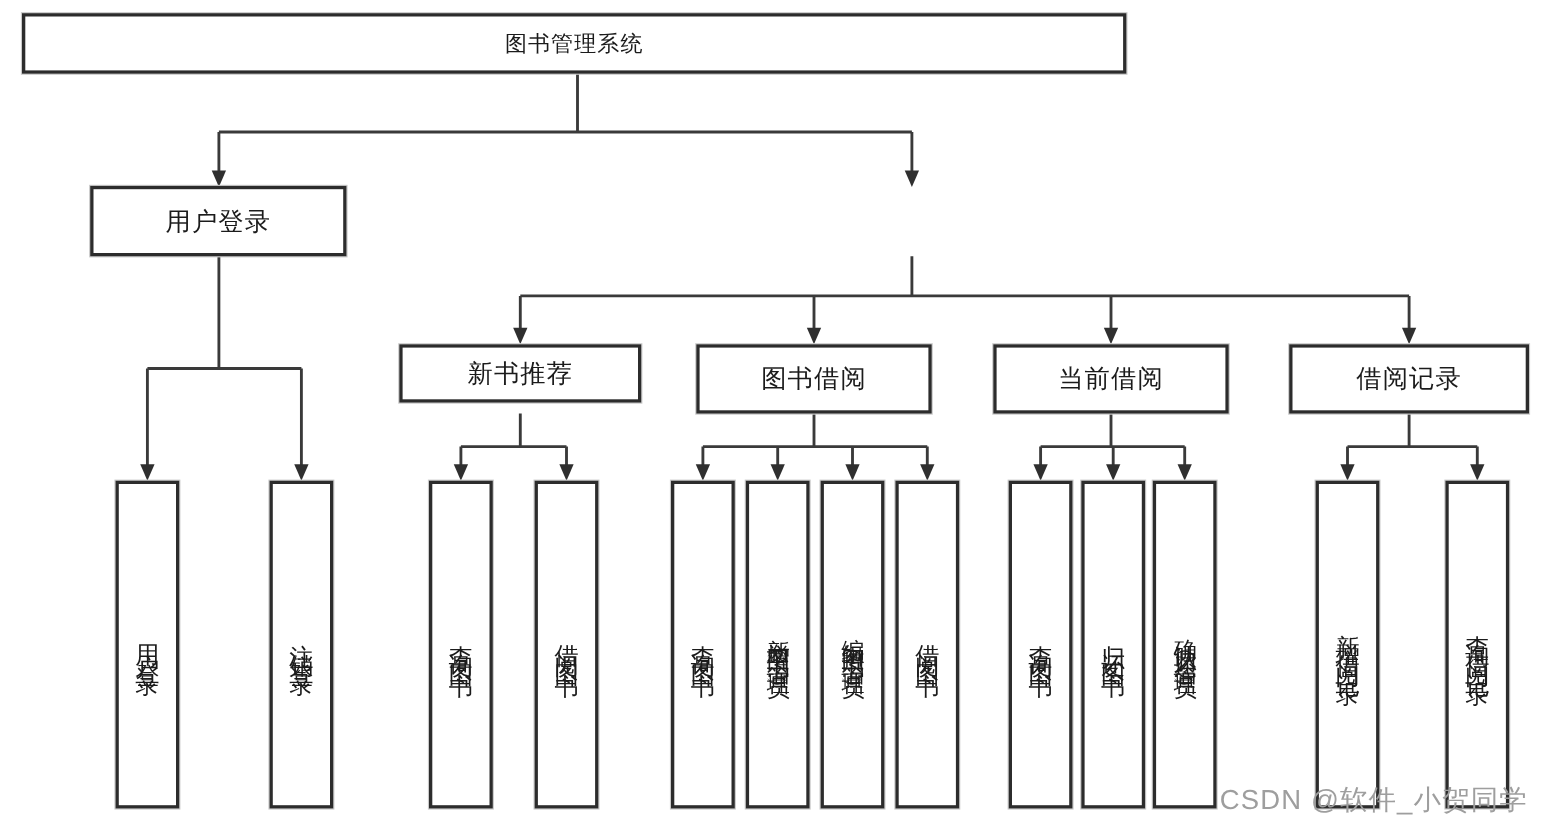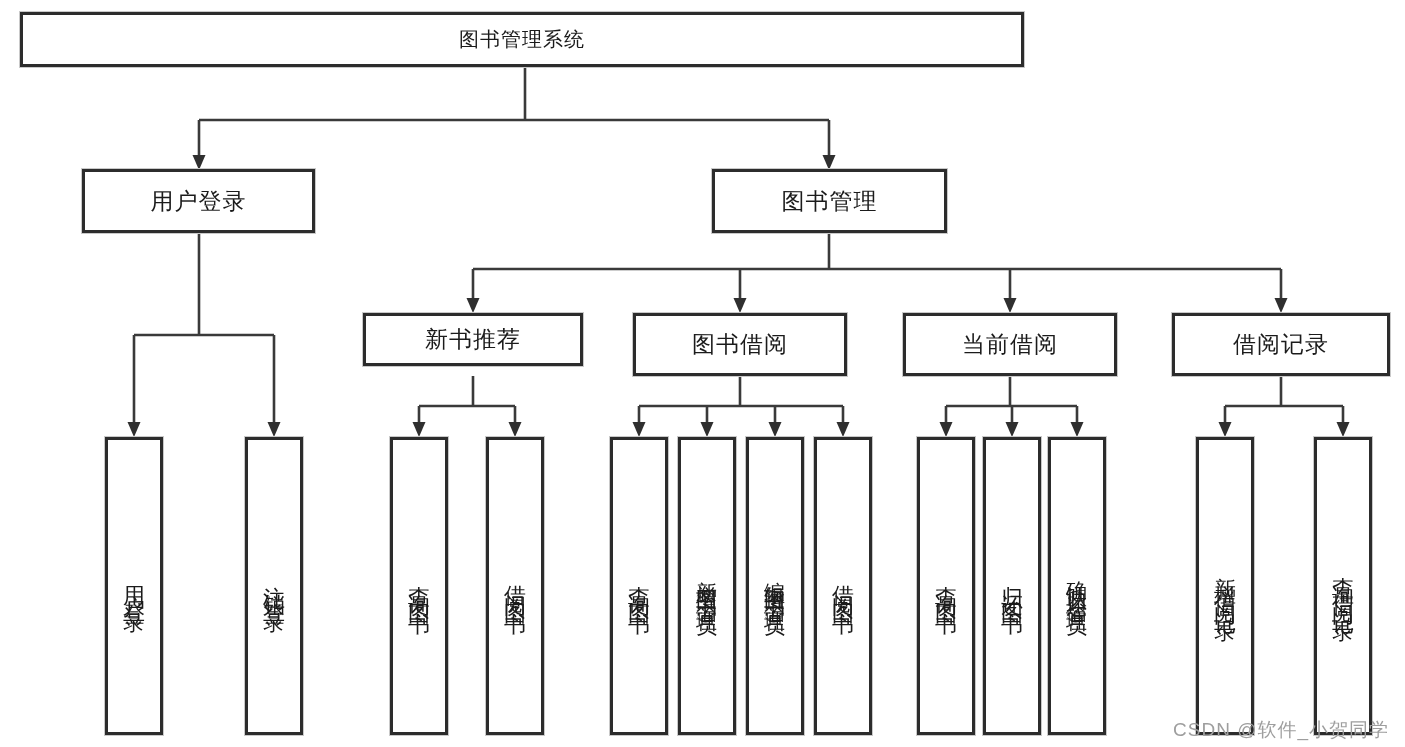--- a/index.html
+++ b/index.html
@@ -15,21 +15,21 @@
   }
   .hlabel{font-size:23px;letter-spacing:1px;white-space:nowrap;}
   .root-label{font-size:20px;}
   .vtext{
     writing-mode:vertical-rl;text-orientation:mixed;
     font-size:22px;letter-spacing:9px;line-height:1;
   }
   .vtext.long{font-size:21px;letter-spacing:5px;}
   .watermark{
     position:absolute;right:16px;bottom:4px;z-index:20;
-    font-size:19px;color:#9e9e9e;letter-spacing:1px;white-space:nowrap;
+    font-size:25px;color:#9e9e9e;letter-spacing:1px;white-space:nowrap;
   }
 </style>
 </head>
 <body>
 
 <div class="canvas">
 
   <svg class="connectors" viewBox="0 0 1405 747" xmlns="http://www.w3.org/2000/svg">
     <g stroke="#3a3a3a" stroke-width="2.6" fill="none">
       <path d="M525 67 V120 M199 120 H829 M199 120 V157 M829 120 V157"></path>
@@ -62,23 +62,20 @@
       <polygon points="1336.5,422 1349.5,422 1343,437"></polygon>
     </g>
   </svg>
 
   <div class="node" style="left:20px;top:12px;width:1004px;height:55px">
     <span class="hlabel root-label">图书管理系统</span>
   </div>
 
   <div class="node" style="left:82px;top:169px;width:233px;height:64px">
     <span class="hlabel">用户登录</span>
-  </div>
-  <div class="node" style="left:712px;top:169px;width:235px;height:64px">
-    <span class="hlabel">图书管理</span>
   </div>
 
   <div class="node" style="left:363px;top:313px;width:220px;height:53px">
     <span class="hlabel">新书推荐</span>
   </div>
   <div class="node" style="left:633px;top:313px;width:214px;height:63px">
     <span class="hlabel">图书借阅</span>
   </div>
   <div class="node" style="left:903px;top:313px;width:214px;height:63px">
     <span class="hlabel">当前借阅</span>

